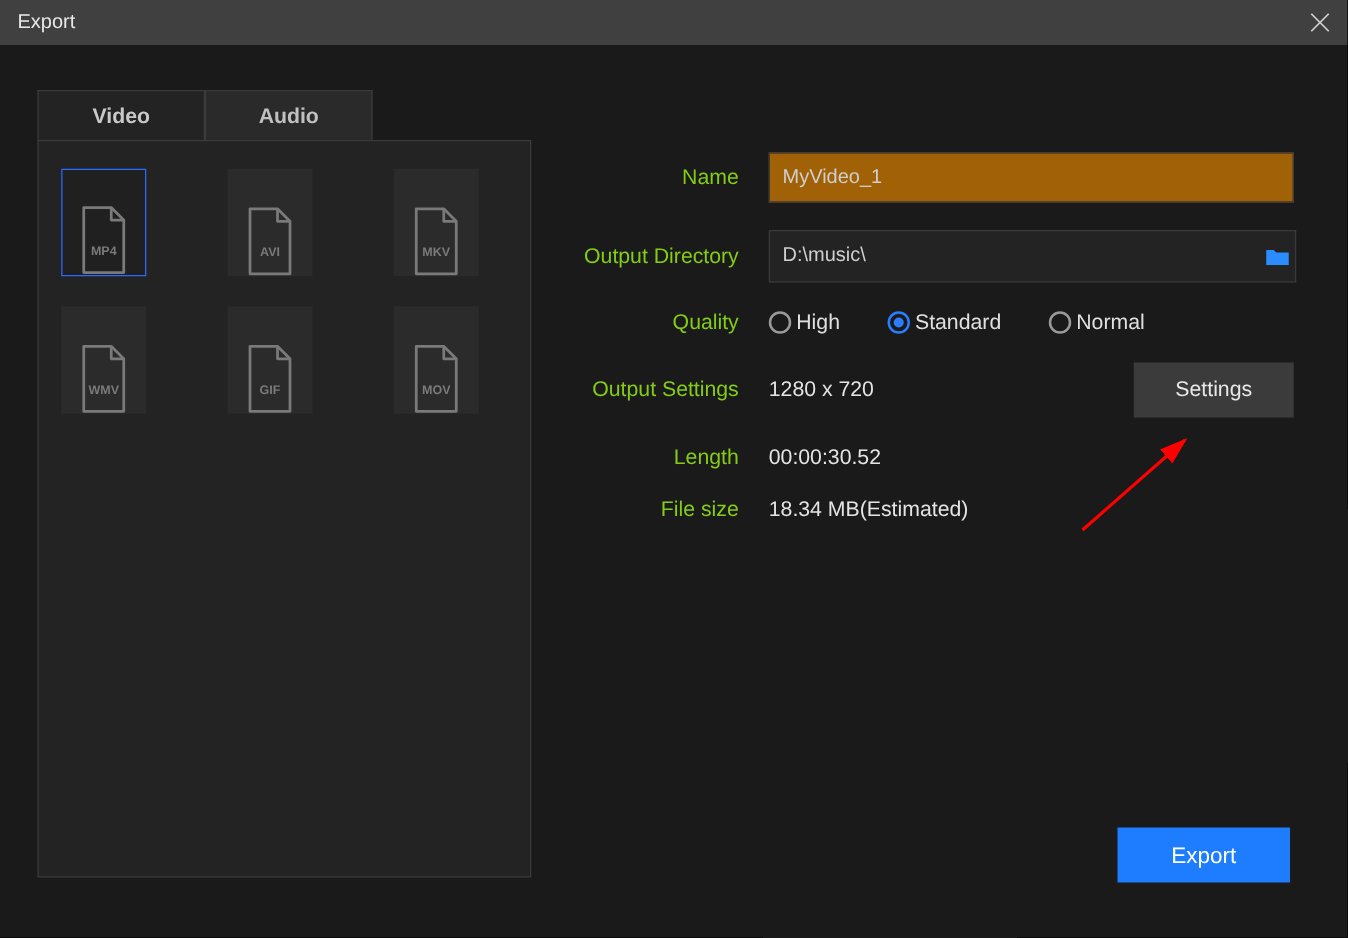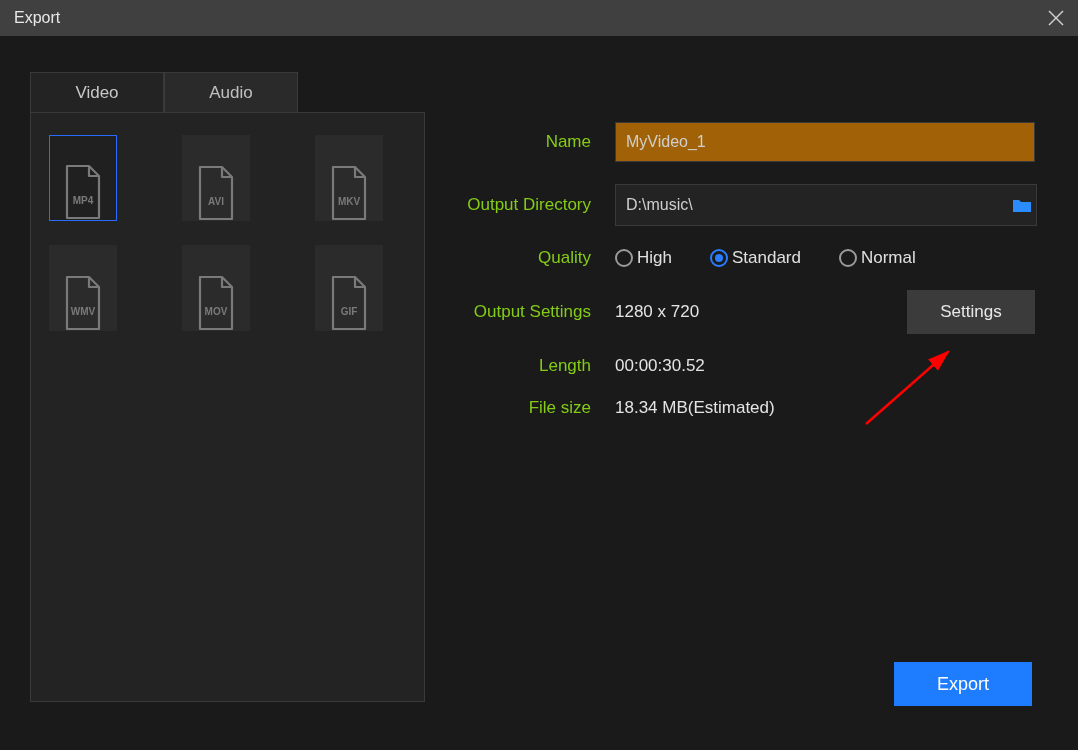--- a/index.html
+++ b/index.html
@@ -5,21 +5,21 @@
   html,body{margin:0;padding:0;background:#000;font-family:"Segoe UI",Arial,sans-serif;color:#d9d9d9;}
   .window{width:1078px;height:750px;background:#1a1a1a;position:relative;box-sizing:border-box;}
   
   .titlebar{height:36px;background:#404040;display:flex;align-items:center;justify-content:space-between;padding:0 14px 0 14px;}
   .titlebar-title{font-size:16px;color:#e8e8e8;}
   .close-icon{width:16px;height:16px;stroke:#d0d0d0;stroke-width:1.4;cursor:pointer;}
   
   .body{display:flex;gap:0;padding:36px 30px 30px 30px;height:calc(100% - 36px);box-sizing:border-box;}
   
   .left{width:395px;flex:none;}
-  .tabs{display:flex;}
+  .tabs{display:flex;font-weight:bold;}
   .tab{width:134px;height:40px;display:flex;align-items:center;justify-content:center;font-size:17px;color:#c8c8c8;background:#1a1a1a;border:1px solid #3a3a3a;border-bottom:none;cursor:pointer;box-sizing:border-box;}
   .tab.inactive{background:#2a2a2a;color:#c0c0c0;}
   .tab.active{background:#232323;border-color:#3a3a3a;}
   .formats-panel{background:#232323;border:1px solid #3a3a3a;height:590px;box-sizing:border-box;padding:22px 18px;}
   .formats-grid{display:grid;grid-template-columns:repeat(3,1fr);gap:24px 42px;}
   .format{width:68px;height:86px;background:#2b2b2b;display:flex;align-items:flex-end;justify-content:center;cursor:pointer;box-sizing:border-box;}
   .format.selected{border:1px solid #2a6bff;background:#202020;}
   .file-svg{width:44px;height:56px;}
   .file-svg path{fill:none;stroke:#7a7a7a;stroke-width:2.2;stroke-linejoin:round;}
   .file-svg text{fill:#7a7a7a;font-size:10px;font-family:Arial,sans-serif;text-anchor:middle;font-weight:bold;}
@@ -94,28 +94,28 @@
               <svg class="file-svg" viewBox="0 0 44 56">
                 <path d="M6 2 H28 L38 12 V54 H6 Z"></path>
                 <path d="M28 2 V12 H38"></path>
                 <text x="22" y="40">WMV</text>
               </svg>
             </div>
             <div class="format">
               <svg class="file-svg" viewBox="0 0 44 56">
                 <path d="M6 2 H28 L38 12 V54 H6 Z"></path>
                 <path d="M28 2 V12 H38"></path>
-                <text x="22" y="40">MOV</text>
+                <text x="22" y="40">GIF</text>
               </svg>
             </div>
             <div class="format">
               <svg class="file-svg" viewBox="0 0 44 56">
                 <path d="M6 2 H28 L38 12 V54 H6 Z"></path>
                 <path d="M28 2 V12 H38"></path>
-                <text x="22" y="40">GIF</text>
+                <text x="22" y="40">MOV</text>
               </svg>
             </div>
           </div>
       </div>
     </div>
 
     <div class="right">
 
       <div class="row">
         <div class="lbl">Name</div>

